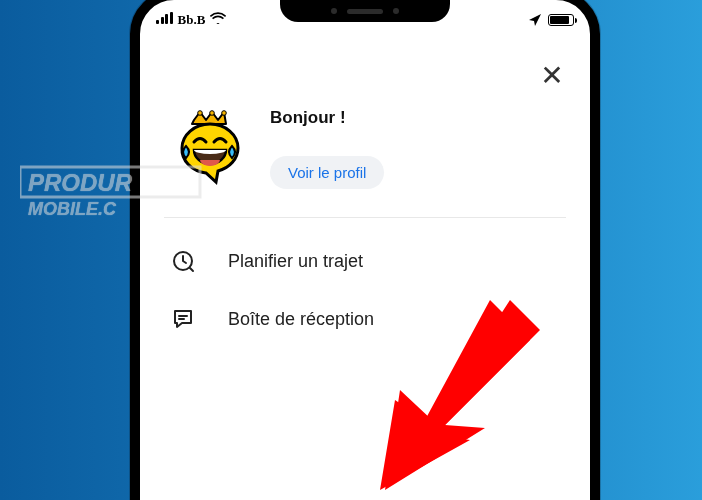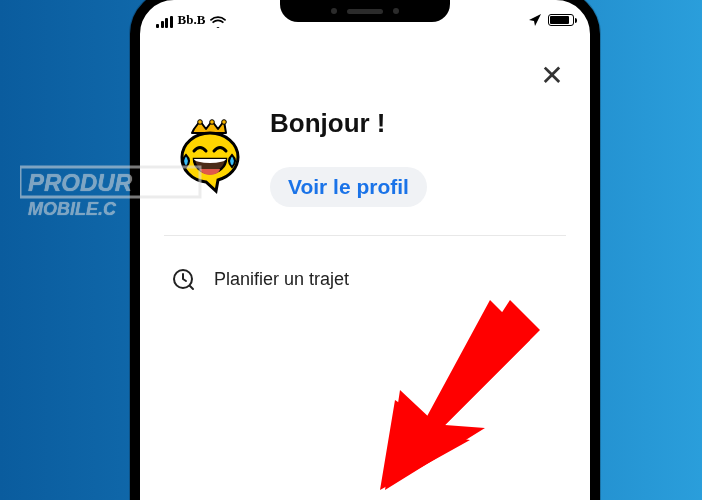--- a/index.html
+++ b/index.html
@@ -49,21 +49,21 @@
     height: 34px;
     display: flex;
     align-items: center;
     justify-content: space-between;
     padding: 6px 16px 0;
     z-index: 25;
     font-weight: 700;
     font-size: 13px;
     color:#000;
   }
-  .status-left { display:flex; align-items:flex-end; gap:5px; }
+  .status-left { display:flex; align-items:flex-start; gap:5px; }
   .status-right { display:flex; align-items:center; gap:6px; }
   .signal-bars { display:flex; align-items:flex-end; gap:1.5px; height:12px; }
   .signal-bars span { width:3px; background:#000; border-radius:1px; }
   .signal-bars span:nth-child(1){height:4px}
   .signal-bars span:nth-child(2){height:7px}
   .signal-bars span:nth-child(3){height:10px}
   .signal-bars span:nth-child(4){height:12px}
   .wifi-icon svg, .nav-arrow svg { display:block; }
   .battery { width:26px; height:12px; border:1.8px solid #000; border-radius:3px; position:relative; }
   .battery::after { content:""; position:absolute; right:-4px; top:3px; width:2.5px; height:5px; background:#000; border-radius:0 2px 2px 0; }
@@ -85,38 +85,38 @@
     display:flex; align-items:center; justify-content:center;
     font-size:28px; line-height:1;
     color:#333; cursor:pointer;
   }
   .profile-area {
     display:flex; align-items:center; gap:22px;
     padding: 18px 30px 16px;
   }
   .avatar { width:78px; height:78px; position:relative; }
   .profile-text { flex:1; }
-  .greeting { font-size:26px; font-weight:800; color:#111; margin-bottom:28px; }
+  .greeting { font-size:17px; font-weight:800; color:#111; margin-bottom:28px; }
   .profile-pill {
     display:inline-block;
     background:#f0f2f5;
     color:#1a73e8;
-    font-weight:700;
-    font-size:21px;
+    font-weight:400;
+    font-size:15px;
     padding:8px 18px;
     border-radius:22px;
     cursor:pointer;
   }
   .divider {
     height:1px; background:#e8e8e8;
     margin: 12px 24px 8px;
   }
   .menu { padding: 6px 0 0; }
   .menu-item {
-    display:flex; align-items:center; gap:18px;
+    display:flex; align-items:center; gap:32px;
     padding: 16px 30px;
     cursor:pointer;
   }
   .menu-icon { width:26px; height:26px; display:flex; align-items:center; justify-content:center; color:#222; flex:none; }
   .menu-label { font-size:18px; color:#222; }
 
   
   .watermark {
     position:absolute;
     left:20px; top:165px;
@@ -229,20 +229,29 @@
         <span class="menu-icon">
           <svg width="24" height="24" viewBox="0 0 24 24" fill="none" stroke="#222" stroke-width="2" stroke-linecap="round" stroke-linejoin="round">
             <circle cx="12" cy="12" r="9"></circle>
             <path d="M12 7 v5 l3 2"></path>
             <path d="M19 19 l3 3"></path>
           </svg>
         </span>
         <span class="menu-label">Planifier un trajet</span>
       </div>
 
+      <div class="menu-item">
+        <span class="menu-icon">
+          <svg width="24" height="24" viewBox="0 0 24 24" fill="none" stroke="#222" stroke-width="2" stroke-linecap="round" stroke-linejoin="round">
+            <path d="M4 4 h16 v12 h-9 l-5 4 v-4 h-2 Z"></path>
+            <path d="M8 9 h8 M8 12 h5"></path>
+          </svg>
+        </span>
+        <span class="menu-label">Boîte de réception</span>
+      </div>
 
 
     </div>
   </div>
 </div>
 
 <div class="arrow-overlay">
   <svg width="210" height="210" viewBox="0 0 210 210">
     <g transform="rotate(0)">
 

